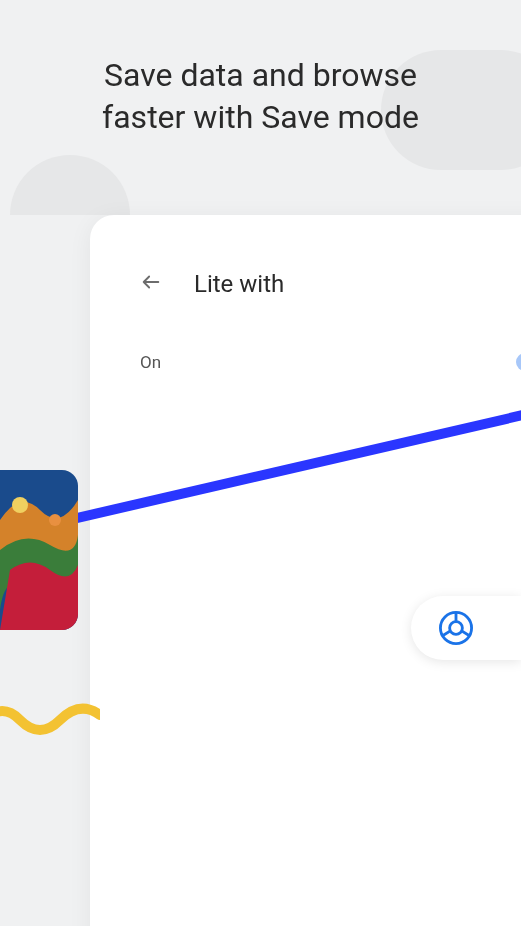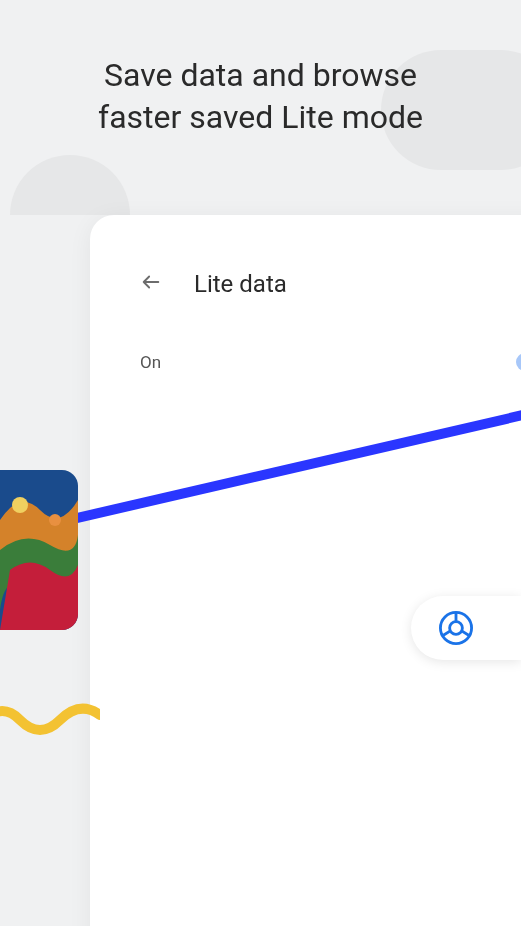--- a/index.html
+++ b/index.html
@@ -197,21 +197,21 @@
     .stat-saved .stat-value { color: #1a73e8; font-weight: 500; }
     .stat-saved .stat-label { color: #1a73e8; font-weight: 500; }
   </style>
 </head>
 <body>
 
 <div class="cloud-right"></div>
 <div class="cloud-left"></div>
 
 <div class="headline" style="white-space:pre-line;">Save data and browse
-faster saved Lite mode</div>
+faster with Save mode</div>
 
 <div class="stats-card">
   <div class="stats-row">
     <div class="stat stat-used">
       <div class="stat-value">16.45</div>
       <div class="stat-label">MB used</div>
     </div>
     <div class="stat stat-saved">
       <div class="stat-value">13.78</div>
       <div class="stat-label">MB saved</div>
@@ -221,21 +221,21 @@
 
 <div class="wedge"></div>
 
 <div class="main-card">
   <div class="card-header">
     <span class="back-arrow">
       <svg width="22" height="22" viewBox="0 0 24 24" fill="none">
           <path d="M20 12H4M4 12L10 6M4 12L10 18" stroke="#6c6c6c" stroke-width="2" stroke-linecap="round" stroke-linejoin="round"></path>
         </svg>
     </span>
-    <span class="card-title">Lite data</span>
+    <span class="card-title">Lite with</span>
   </div>
   <div class="toggle-row">
     <span class="toggle-label">On</span>
     <div class="toggle"></div>
   </div>
 </div>
 
 <div class="diag-line"></div>
 
 <div class="image-thumb">

